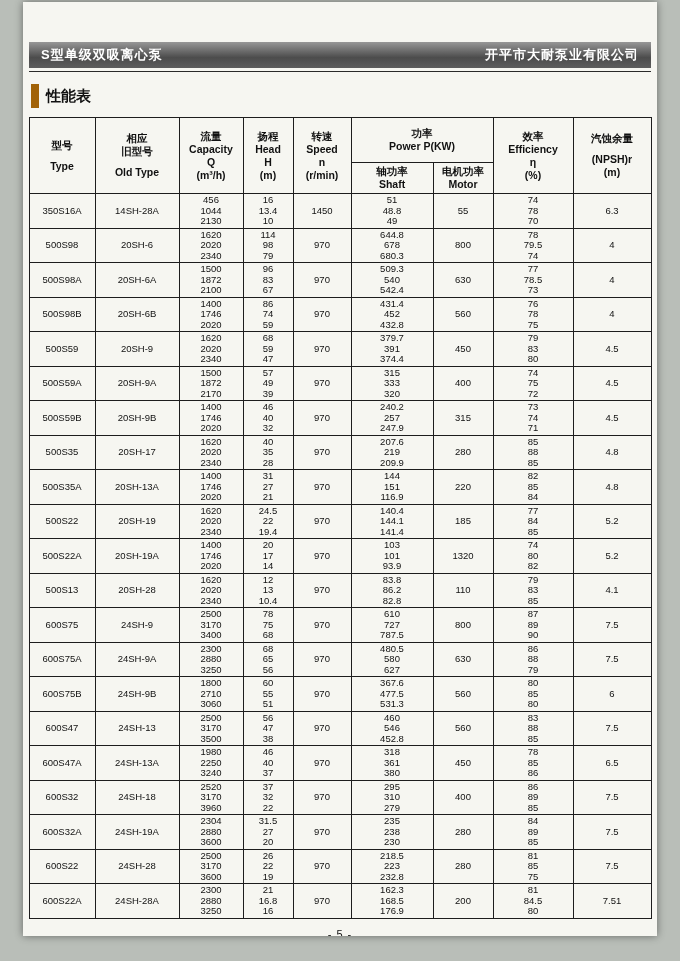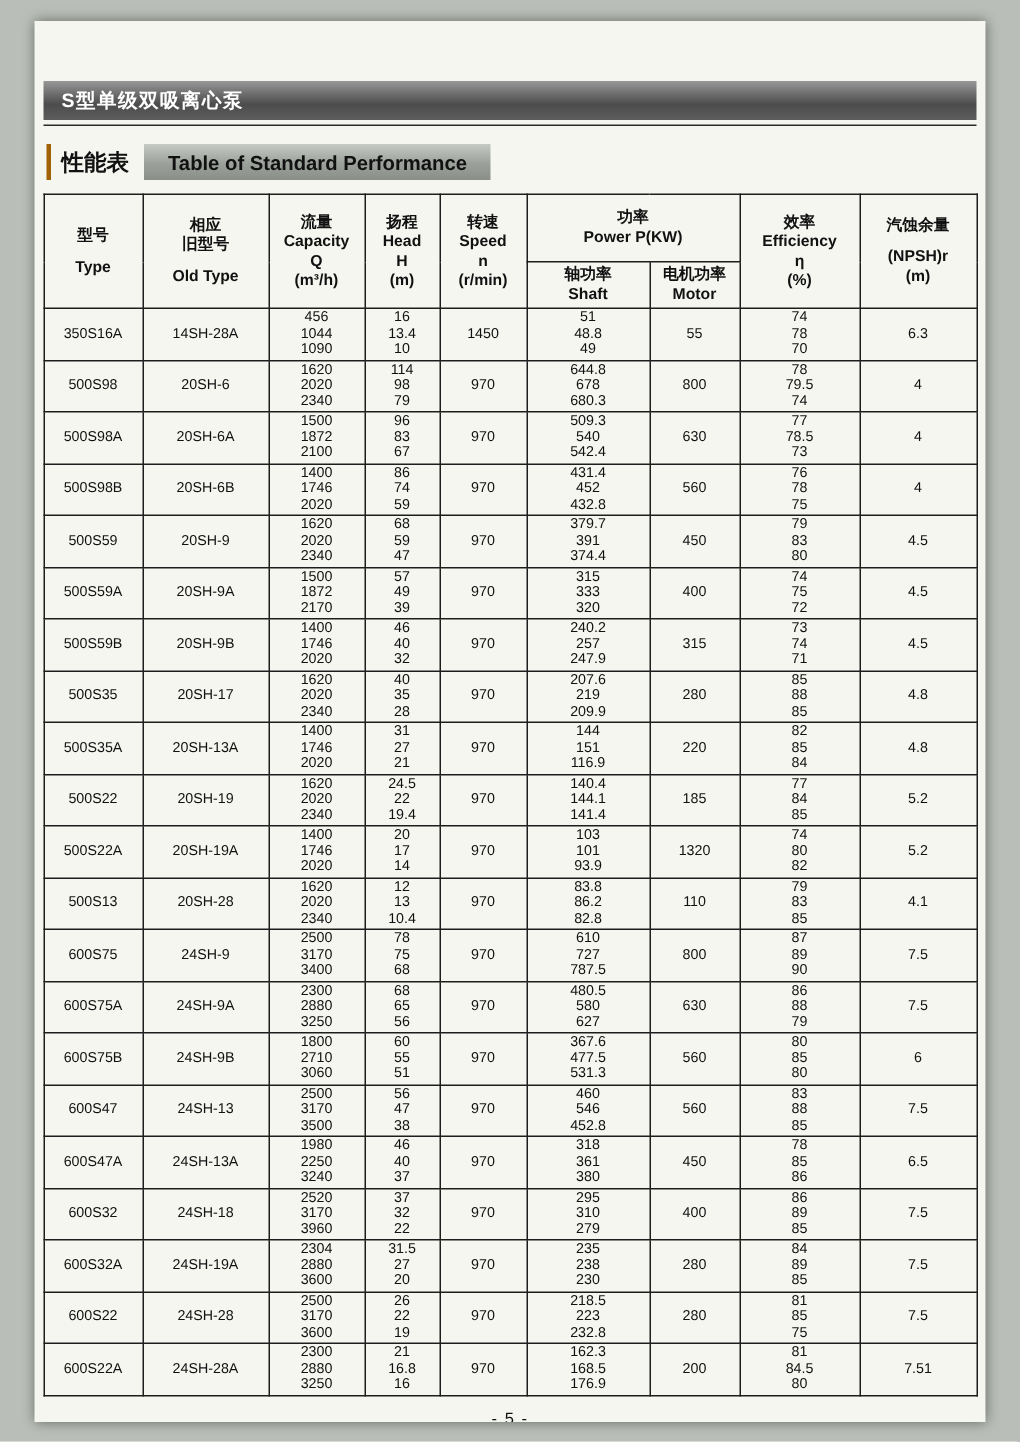--- a/index.html
+++ b/index.html
@@ -4,21 +4,21 @@
 <style>
   html,body{margin:0;padding:0;}
   body{
     width:680px;height:961px;
     background:#b9beb8;
     font-family:"Liberation Sans",sans-serif;
     color:#111;
     position:relative;
   }
   .sheet{
-    position:absolute;left:23px;top:14px;
+    position:absolute;left:23px;top:2px;
     width:634px;height:934px;
     background:#f6f6f1;
     box-shadow:0 0 8px rgba(0,0,0,.45);
     overflow:hidden;
   }
   .bar{
     margin:40px 6px 0 6px;
     height:26px;
     background:linear-gradient(180deg,#979797 0%,#4c4c4c 60%,#5d5d5d 100%);
     color:#fff;
@@ -31,21 +31,21 @@
     border-top:1px solid #2a2a2a;
     height:0;
   }
   .title-row{
     margin:12px 0 0 8px;
     display:flex;align-items:stretch;height:24px;
   }
   .title-zh{
     font-weight:bold;font-size:15px;
     display:flex;align-items:center;
-    border-left:3px solid #a16207;
+    border-left:8px solid #a16207;
     padding:0 10px 0 7px;
   }
   .title-en{
     font-weight:bold;font-size:13.5px;
     display:flex;align-items:center;
     padding:0 16px;
     background:linear-gradient(180deg,#c6cac5 0%,#9ba09a 55%,#8a8f89 100%);
   }
   table{
     border-collapse:collapse;table-layout:fixed;
@@ -66,26 +66,26 @@
     text-align:center;font-size:11px;margin-top:9px;letter-spacing:1px;
   }
 </style>
 </head>
 <body>
 
 <div class="sheet">
 
   <div class="bar">
     <span>S型单级双吸离心泵</span>
+    <span>开平市大耐泵业有限公司</span>
   </div>
   <div class="bar-rule"></div>
 
   <div class="title-row">
     <span class="title-zh">性能表</span>
-    <span class="title-en">Table of Standard Performance</span>
   </div>
 
   <table>
     <colgroup>
       <col style="width:66px">
         <col style="width:84px">
         <col style="width:64px">
       <col style="width:50px">
         <col style="width:58px">
         <col style="width:82px">
@@ -149,21 +149,21 @@
         </th>
       </tr>
     </thead>
     <tbody>
         <tr>
           <td>350S16A</td>
           <td>14SH-28A</td>
           <td>
             <div>456</div>
             <div>1044</div>
-            <div>1090</div>
+            <div>2130</div>
           </td>
           <td>
             <div>16</div>
             <div>13.4</div>
             <div>10</div>
           </td>
           <td>1450</td>
           <td>
             <div>51</div>
             <div>48.8</div>

